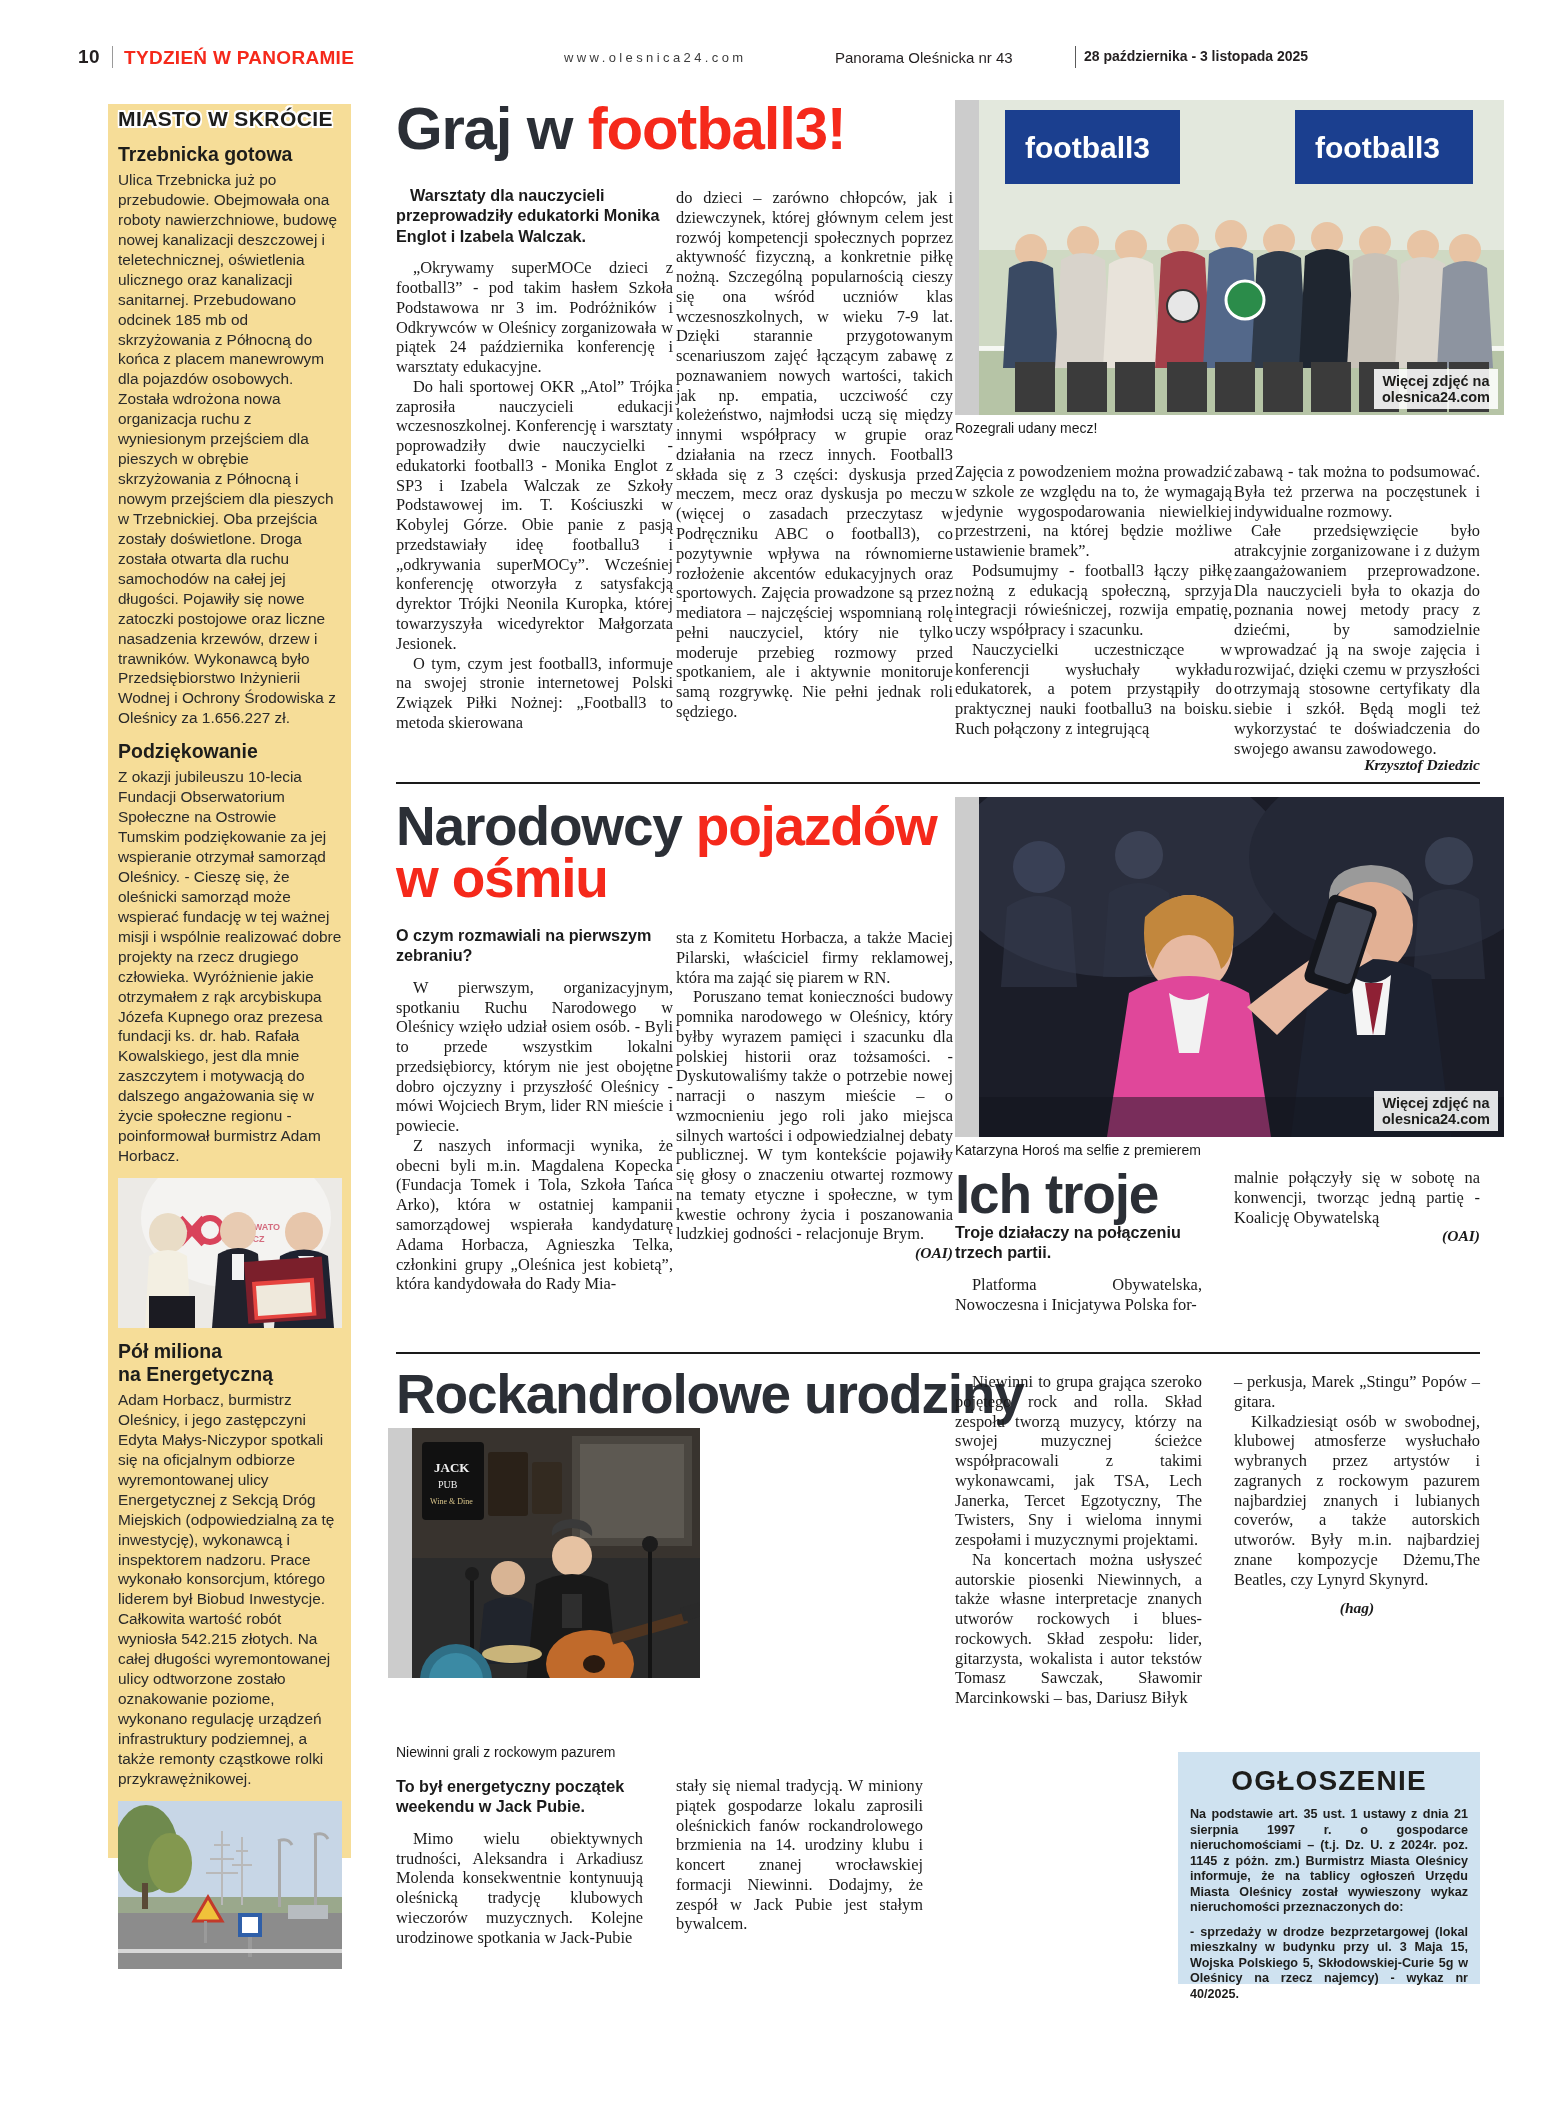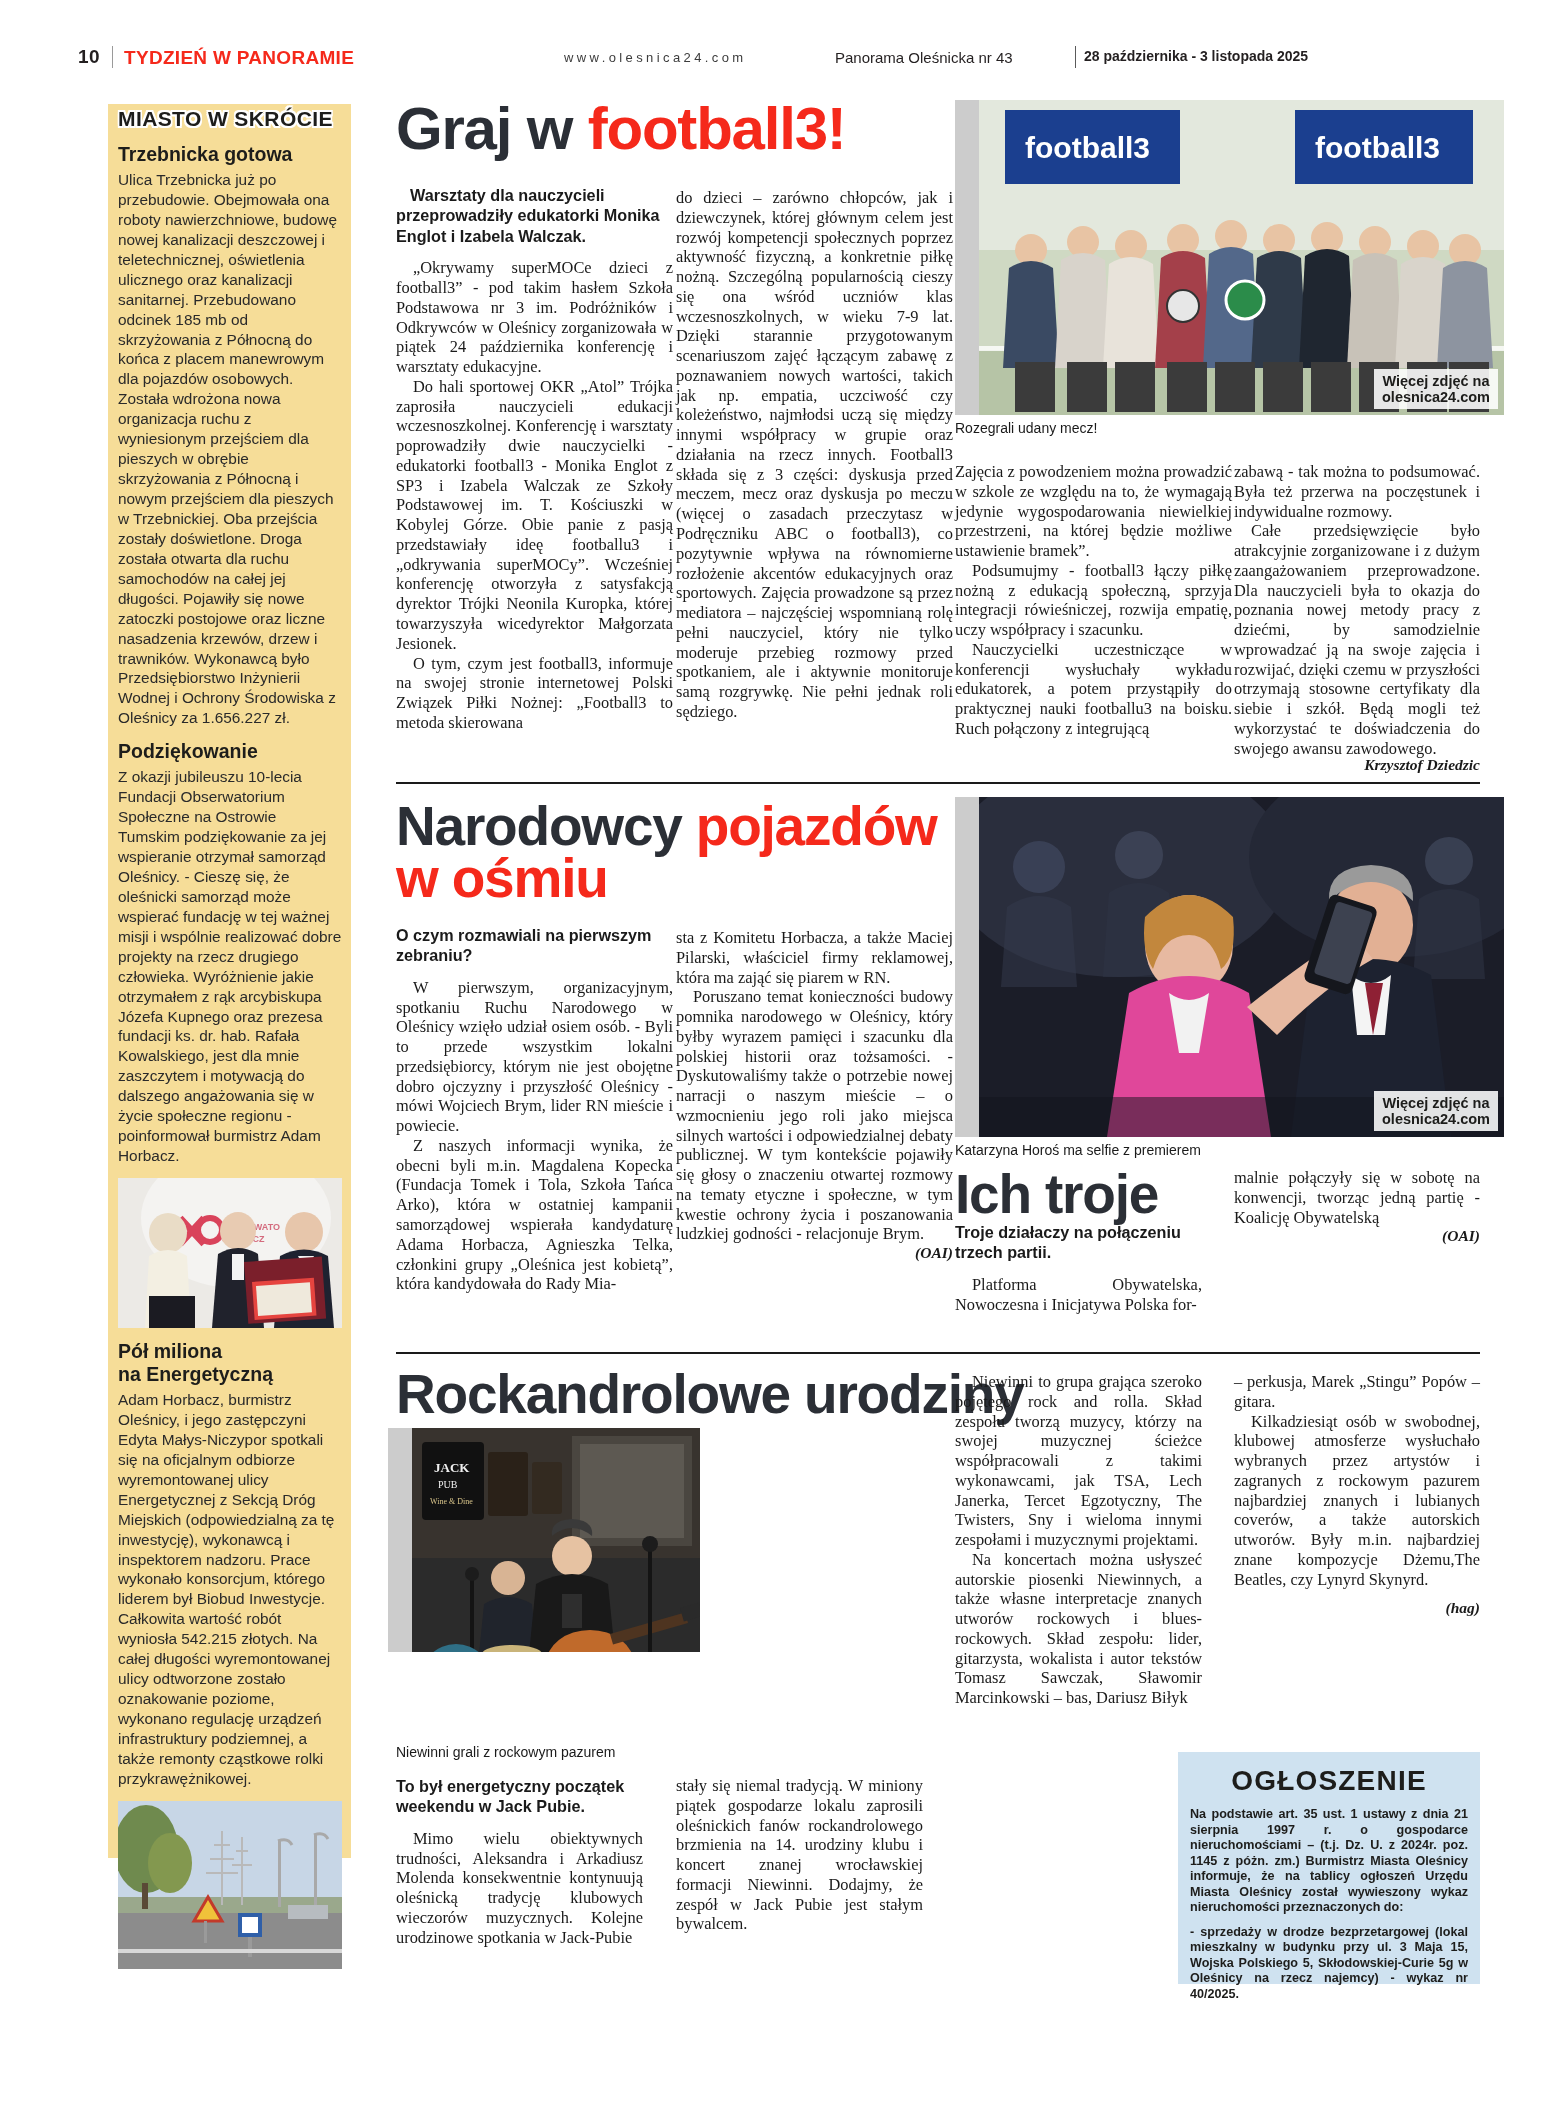--- a/index.html
+++ b/index.html
@@ -342,21 +342,21 @@
       <p class="noind">malnie połączyły się w sobotę na konwencji, tworząc jedną partię - Koalicję Obywatelską</p>
     </div>
     <div class="body-text credit">(OAI)</div>
   </div>
 
   <div class="rule" style="left:396px;top:1352px;width:1084px;height:2px;"></div>
 
   <h1 class="hl hl-mid" style="position:absolute;left:396px;top:1368px;width:700px;">Rockandrolowe urodziny</h1>
 
   <div class="photo" style="left:396px;top:1438px;width:277px;height:0;"></div>
-  <div class="photo" style="left:388px;top:1428px;width:288px;height:224px;">
+  <div class="photo" style="left:388px;top:1428px;width:288px;height:250px;">
     <svg width="288" height="310" viewBox="0 0 288 310" preserveAspectRatio="none">
       <rect width="288" height="310" fill="#2b2b2b"></rect>
       <rect x="0" y="0" width="288" height="130" fill="#38332e"></rect>
       <rect x="10" y="14" width="62" height="78" rx="4" fill="#111"></rect>
       <text x="22" y="44" font-family="Liberation Serif, serif" font-size="13" fill="#f0f0f0" font-weight="bold">JACK</text>
       <text x="26" y="60" font-family="Liberation Serif, serif" font-size="10" fill="#f0f0f0">PUB</text>
       <text x="18" y="76" font-family="Liberation Serif, serif" font-size="8" fill="#d8c48a">Wine &amp; Dine</text>
       <rect x="76" y="24" width="40" height="64" rx="3" fill="#2a2118"></rect>
       <rect x="120" y="34" width="30" height="52" rx="3" fill="#332a20"></rect>
       <rect x="160" y="8" width="120" height="110" fill="#4a4640"></rect>
@@ -406,21 +406,21 @@
       <p>Niewinni to grupa grająca szeroko pojętego rock and rolla. Skład zespołu tworzą muzycy, którzy na swojej muzycznej ścieżce współpracowali z takimi wykonawcami, jak TSA, Lech Janerka, Tercet Egzotyczny, The Twisters, Sny i wieloma innymi zespołami i muzycznymi projektami.</p>
       <p>Na koncertach można usłyszeć autorskie piosenki Niewinnych, a także własne interpretacje znanych utworów rockowych i blues-rockowych. Skład zespołu: lider, gitarzysta, wokalista i autor tekstów Tomasz Sawczak, Sławomir Marcinkowski – bas, Dariusz Biłyk</p>
     </div>
   </div>
 
   <div class="col" style="left:1234px;top:1372px;width:246px;">
     <div class="body-text">
       <p class="noind">– perkusja, Marek „Stingu” Popów – gitara.</p>
       <p>Kilkadziesiąt osób w swobodnej, klubowej atmosferze wysłuchało wybranych przez artystów i zagranych z rockowym pazurem najbardziej znanych i lubianych coverów, a także autorskich utworów. Były m.in. najbardziej znane kompozycje Dżemu,The Beatles,  czy Lynyrd Skynyrd.</p>
     </div>
-    <div class="body-text credit" style="margin-top:10px;">(hag)</div>
+    <div class="body-text credit" style="margin-top:10px;text-align:center;">(hag)</div>
   </div>
 
   <div class="ogl">
     <div class="ogl-t">OGŁOSZENIE</div>
     <div class="ogl-b">
       <p>Na podstawie art. 35 ust. 1 ustawy z dnia 21 sierpnia 1997 r. o gospodarce nieruchomościami – (t.j. Dz. U. z 2024r. poz. 1145 z póżn. zm.) Burmistrz Miasta Oleśnicy informuje, że na tablicy ogłoszeń Urzędu Miasta Oleśnicy został wywieszony wykaz nieruchomości przeznaczonych do:</p>
       <p>- sprzedaży w drodze bezprzetargowej (lokal mieszkalny w budynku przy ul. 3 Maja 15, Wojska Polskiego 5, Skłodowskiej-Curie 5g w Oleśnicy na rzecz najemcy) - wykaz nr 40/2025.</p>
     </div>
   </div>
 

